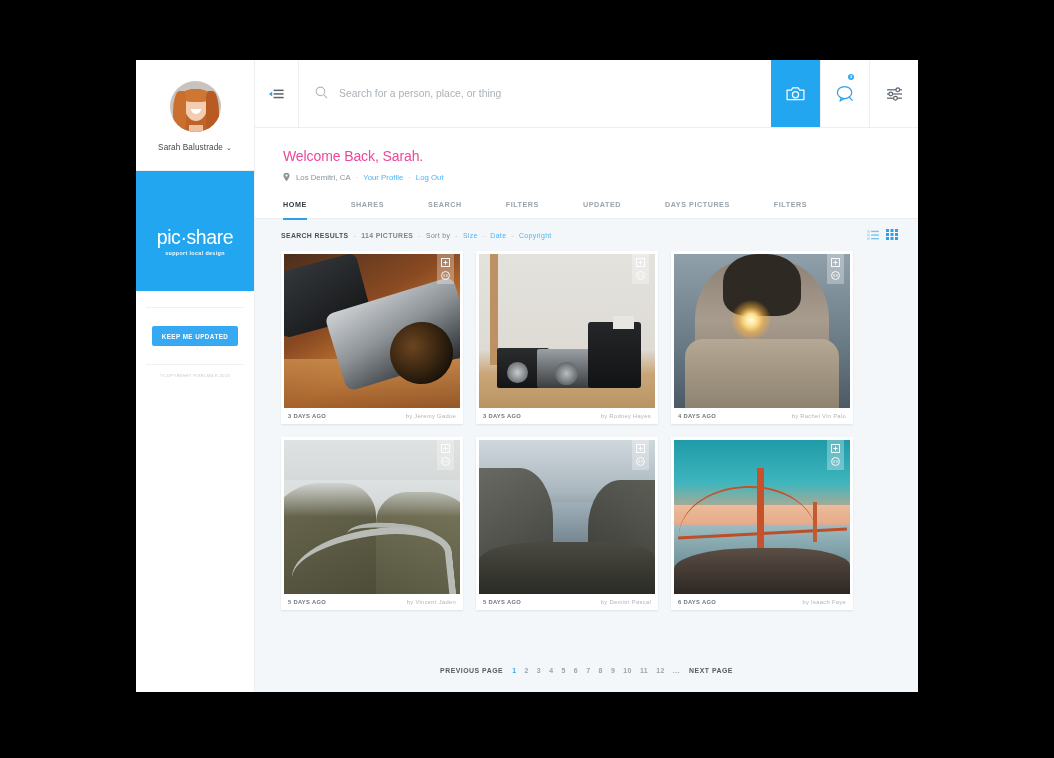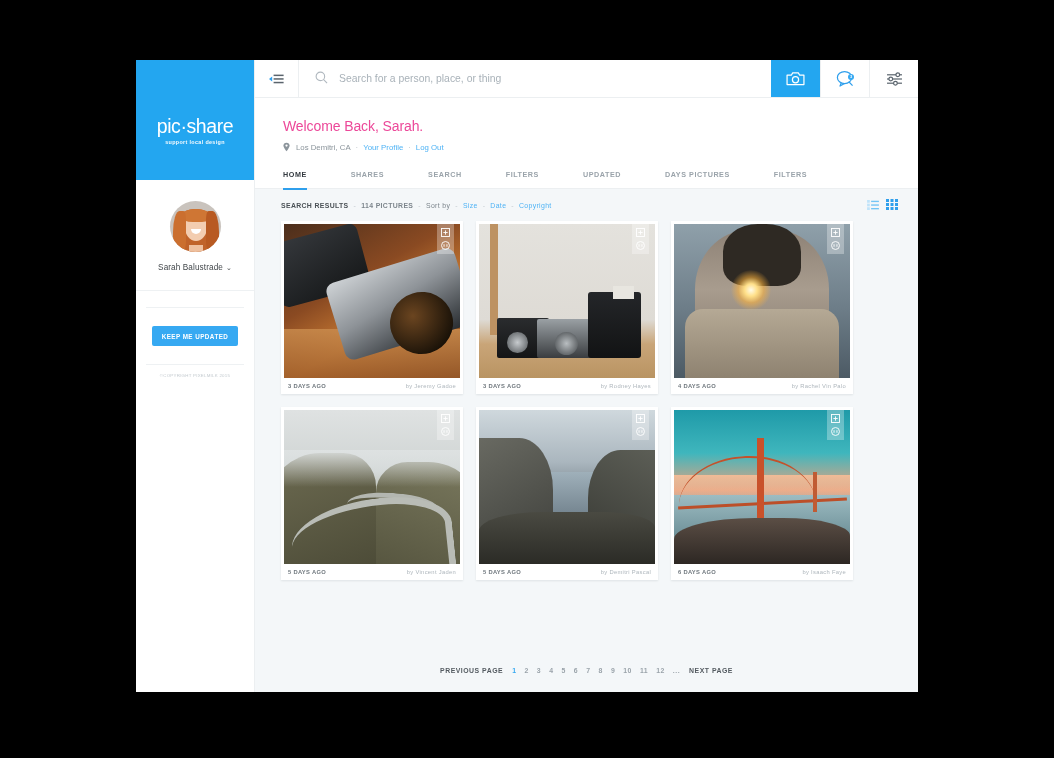--- a/index.html
+++ b/index.html
@@ -162,21 +162,21 @@
     text-align: center;
     font-size: 4.4px;
     color: #c3cacf;
     letter-spacing: .25px;
   }
 
   
   #main { flex: 1; display: flex; flex-direction: column; min-width: 0; }
 
   #topbar {
-    height: 38px;
+    height: 68px;
     display: flex; align-items: stretch;
     border-bottom: 1px solid #eceff1;
     background: #fff;
   }
   #collapse-btn {
     width: 44px;
     display: flex; align-items: center; justify-content: center;
     border-right: 1px solid #eceff1;
     cursor: pointer; background: none; border-top: none;
     border-bottom: none; border-left: none;
@@ -541,40 +541,40 @@
   #pagination .pg-num { color: #9aa3aa; cursor: pointer; }
   #pagination .pg-num.is-active { color: #36a9f2; }
   #pagination .pg-ellipsis { color: #9aa3aa; }
 </style>
 </head>
 <body>
 
 <div id="app-window">
 
   <aside id="sidebar">
-
-    <div id="logo-panel">
-      <div id="logo-wordmark">pic·share</div>
-      <div id="logo-tagline">support local design</div>
-    </div>
 
     <div id="profile-block">
       <div id="avatar">
         <div class="hair-back"></div>
         <div class="neck"></div>
         <div class="face"></div>
         <div class="fringe"></div>
         <div class="hair-side-l"></div>
         <div class="hair-side-r"></div>
         <div class="smile"></div>
       </div>
       <div id="profile-name">
         <span>Sarah Balustrade</span>
         <span class="chev">⌄</span>
       </div>
+    </div>
+
+    <div id="logo-panel">
+      <div id="logo-wordmark">pic·share</div>
+      <div id="logo-tagline">support local design</div>
     </div>
 
 
     <div id="sidebar-divider"></div>
 
     <button id="keep-updated-btn">KEEP ME UPDATED</button>
 
     <div id="copyright-divider"></div>
     <div id="copyright">©COPYRIGHT PIXELMILK 2015</div>
   </aside>

